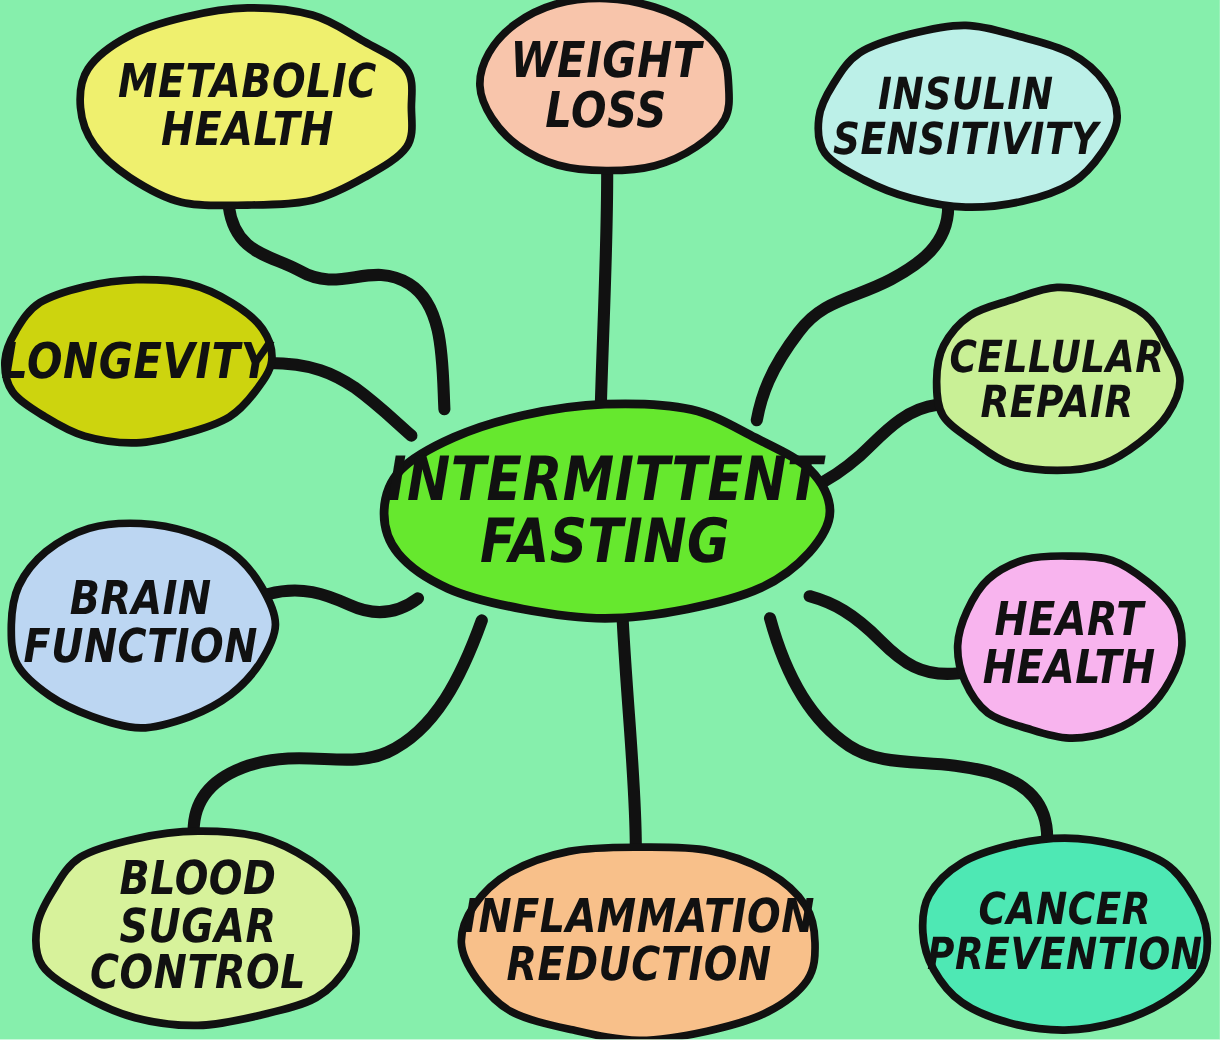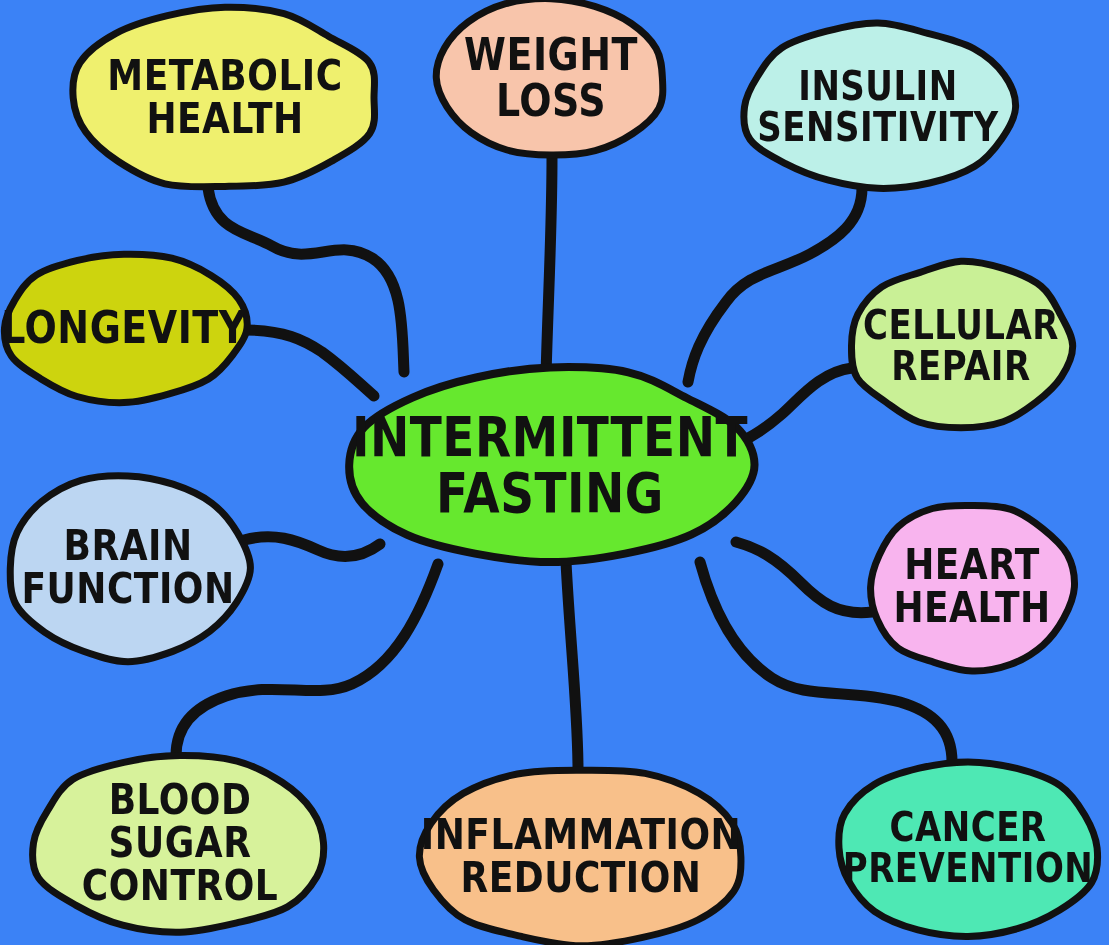--- a/index.html
+++ b/index.html
@@ -10,21 +10,22 @@
   body {
     width: 1109px;
     height: 945px;
     overflow: hidden;
     font-family: "Liberation Sans", sans-serif;
   }
   #mindmap-root {
     position: relative;
     width: 1109px;
     height: 945px;
-    background: #3b82f6;
+    background: #86efac;
+    font-style: italic;
   }
   #mindmap-svg {
     position: absolute;
     top: 0;
     left: 0;
     width: 1109px;
     height: 945px;
   }
   .node-label {
     position: absolute;

